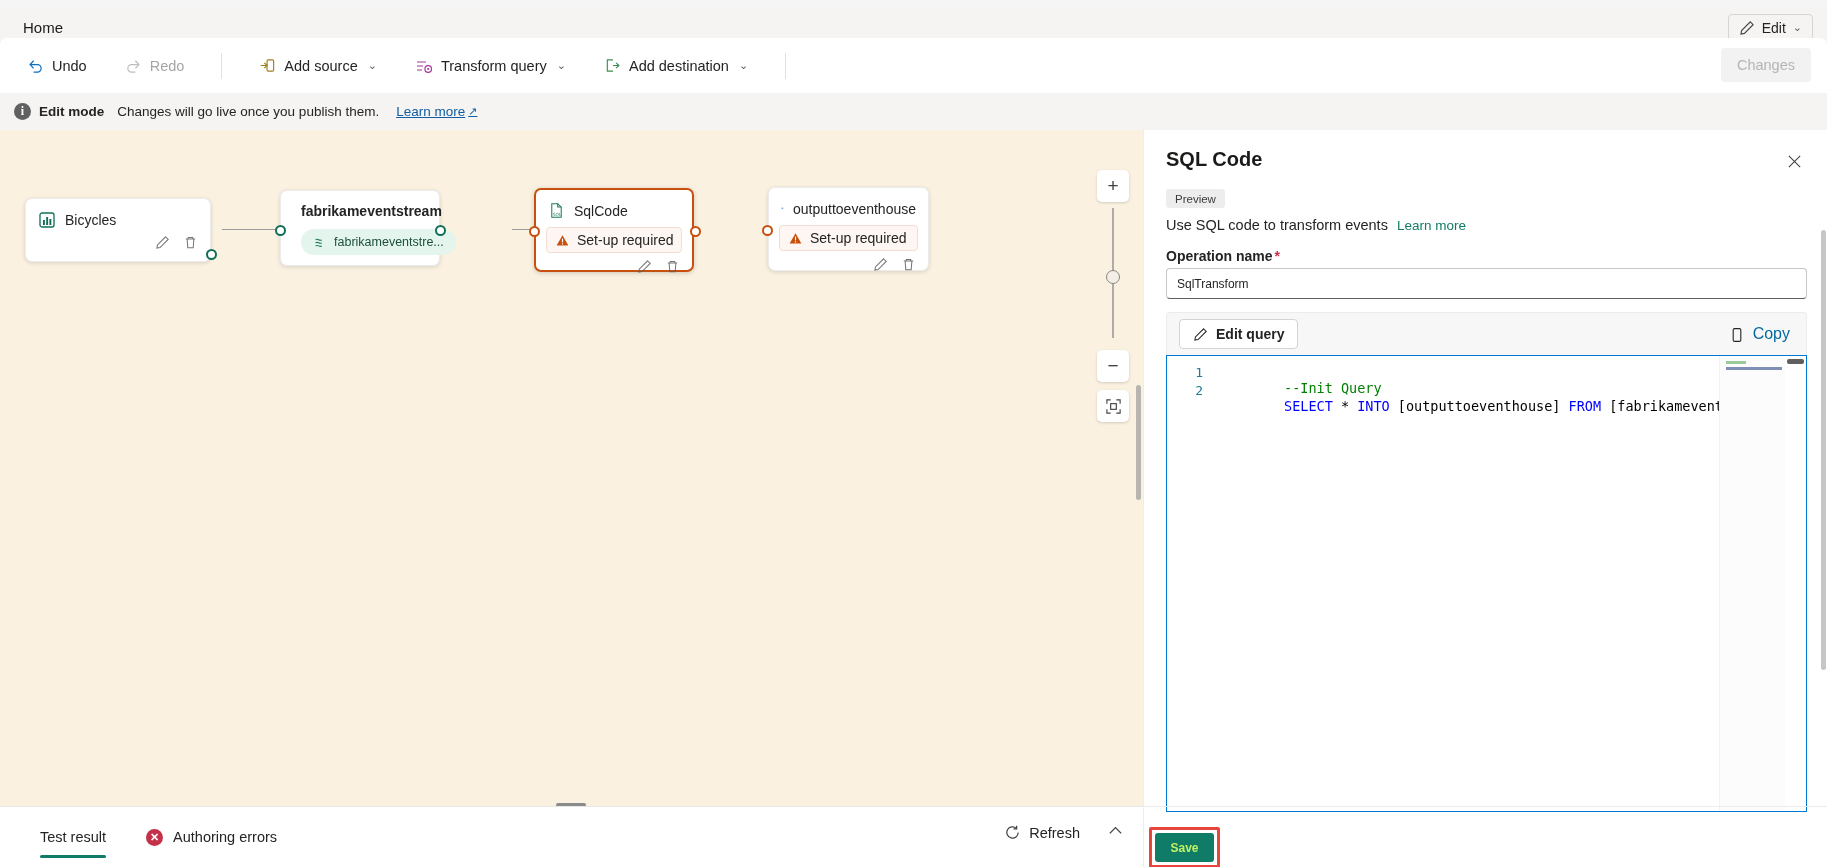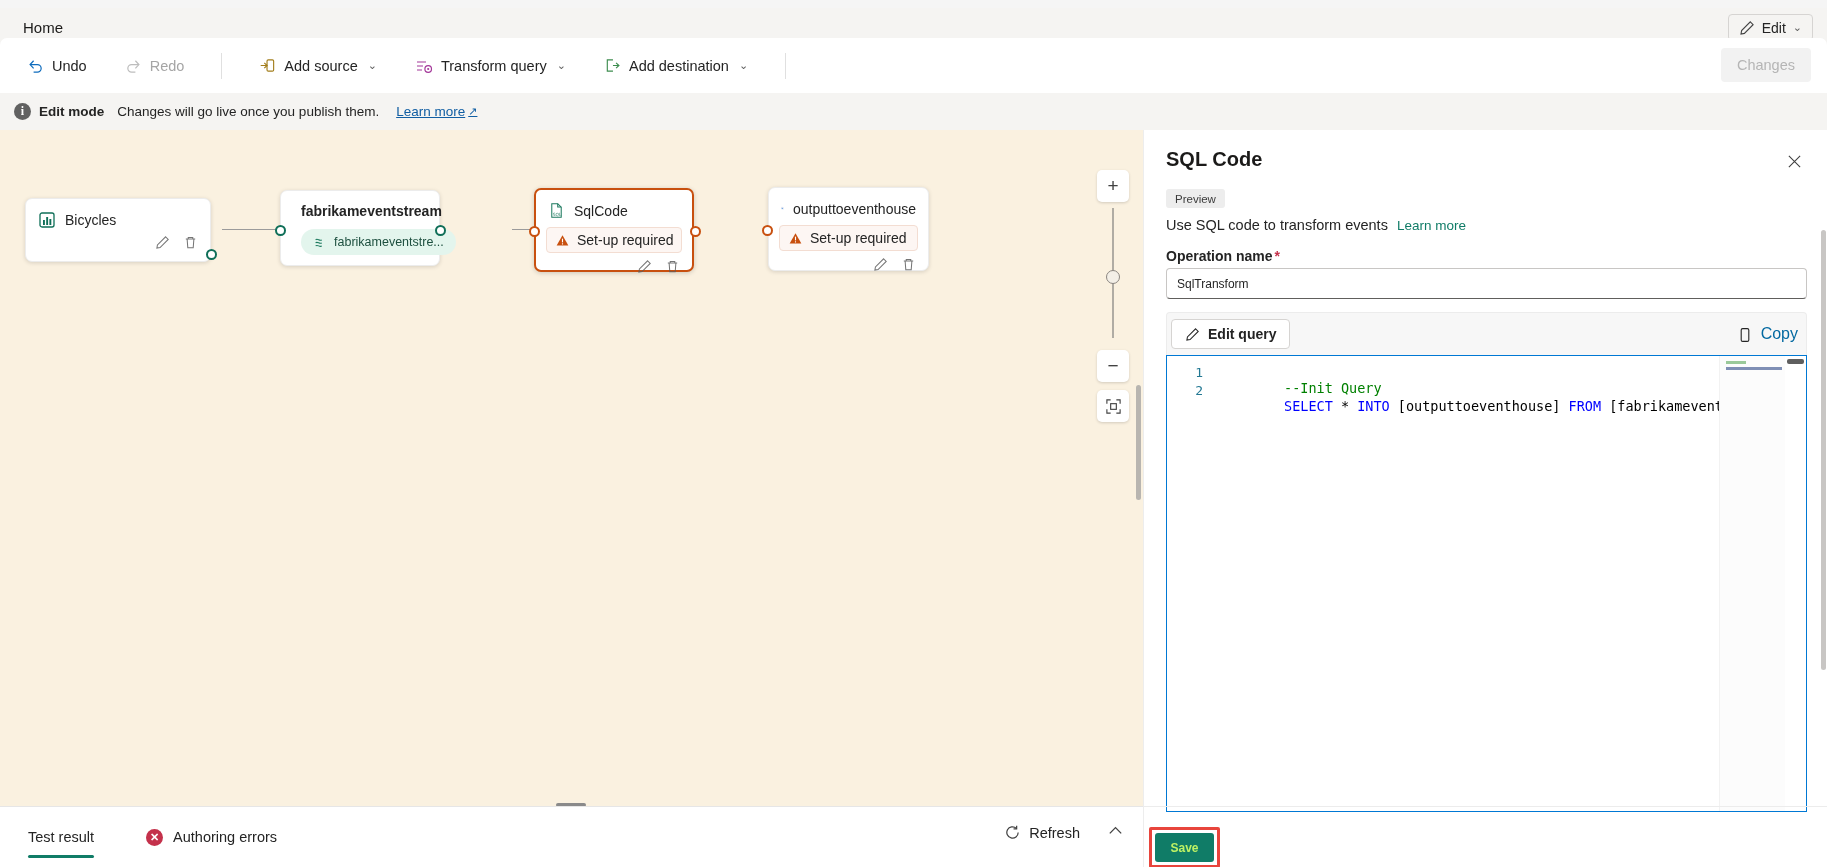--- a/index.html
+++ b/index.html
@@ -135,21 +135,21 @@
   }
   .canvas-scroll {
     position: absolute; right: 2px; top: 255px; width: 5px; height: 115px;
     background: #b8b5b0; border-radius: 3px;
   }
 
   
   .bottombar {
     position: absolute; left: 0; top: 806px; width: 1143px; height: 61px;
     background: #ffffff; border-top: 1px solid #e6e6e6;
-    display: flex; align-items: center; padding-left: 28px; gap: 52px;
+    display: flex; align-items: center; padding-left: 40px; gap: 40px;
   }
   .grab-handle {
     position: absolute; left: 556px; top: 803px; width: 30px; height: 4px;
     border-radius: 3px; background: #8a8a8a;
   }
   .bt-tab {
     font-size: 14.5px; color: #242424; height: 42px; display: flex;
     align-items: center; position: relative; cursor: pointer;
   }
   .bt-tab.active::after {
@@ -201,21 +201,21 @@
     position: absolute; left: 22px; top: 138px; width: 641px; height: 31px;
     border: 1px solid #c8c6c4; border-bottom: 1px solid #605e5c; border-radius: 4px;
     padding: 0 10px; font-size: 12px; color: #242424;
     font-family: "Liberation Sans", sans-serif; background: #fff;
   }
 
   .query-toolbar {
     position: absolute; left: 22px; top: 182px; width: 641px; height: 43px;
     background: #f7f7f7; border: 1px solid #ececec; border-bottom: none;
     border-radius: 4px 4px 0 0; display: flex; align-items: center;
-    padding: 0 4px; justify-content: space-between;
+    padding: 0 12px; justify-content: space-between;
   }
   .edit-query-btn {
     display: flex; align-items: center; gap: 8px; height: 30px;
     padding: 0 13px; background: #ffffff; border: 1px solid #d6d4d2;
     border-radius: 4px; font-size: 14px; font-weight: 600;
     color: #242424; cursor: pointer;
   }
   .copy-btn {
     display: flex; align-items: flex-end; gap: 8px; font-size: 16px;
     color: #0369a1; cursor: pointer; padding-right: 4px;

